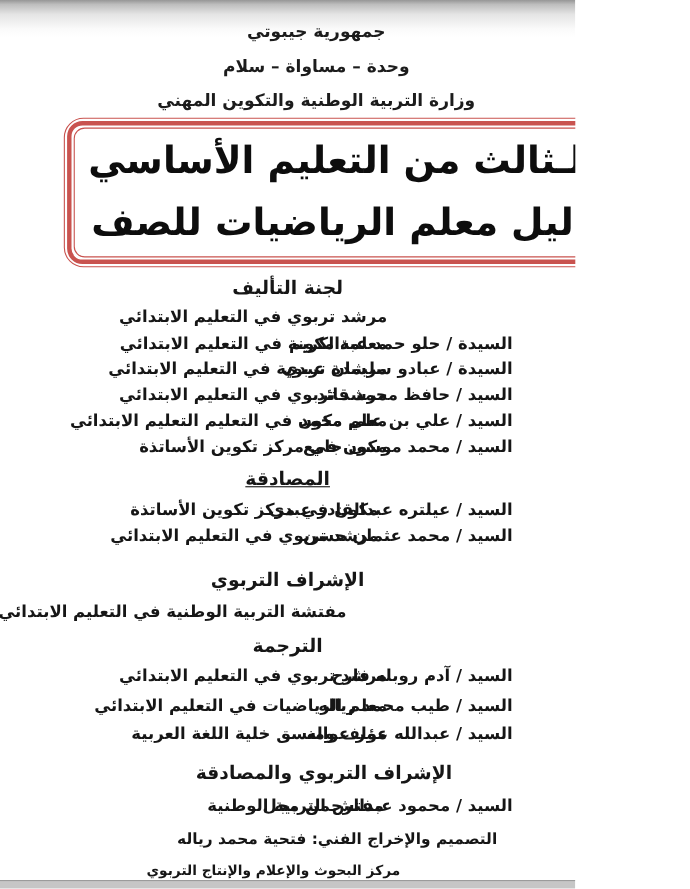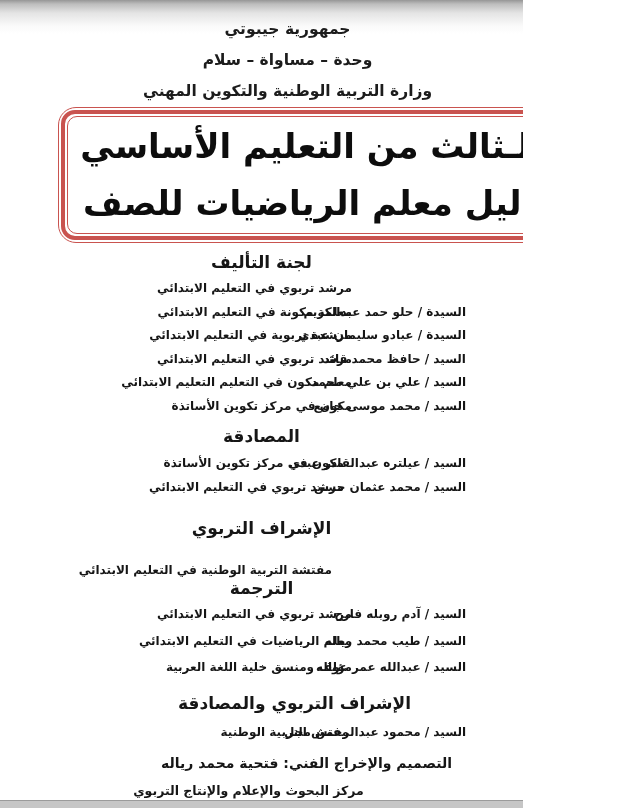--- a/index.html
+++ b/index.html
@@ -51,34 +51,34 @@
   .sec-heading {
     position: absolute; left: 57px; right: 57px;
     text-align: center; direction: rtl;
     font-size: 17px; font-weight: bold; line-height: 24px;
     white-space: nowrap;
   }
   .rows { position: absolute; left: 57px; right: 57px; direction: rtl; }
   .row { position: relative; height: 23.5px; }
   .row .name, .row .role {
     position: absolute; top: 0;
-    font-size: 12px; font-weight: bold; line-height: 23.5px;
+    font-size: 15px; font-weight: bold; line-height: 23.5px;
     white-space: nowrap;
   }
   .row .name { right: 0; }
   .row .role { right: 114px; }
 
   .h-talif     { top: 250px; }
   .rows-talif  { top: 277px; }
-  .h-musadaqa  { top: 424px; }
+  .h-musadaqa  { top: 424px; text-decoration: underline; }
   .rows-musadaqa { top: 452px; }
   .rows-musadaqa .role { right: 122px; }
   .h-ishraf    { top: 516px; }
   .rows-ishraf { top: 545px; }
-  .rows-ishraf .role { right: 134px; margin-top: 14px; }
+  .rows-ishraf .role { right: 151px; }
   .h-tarjama   { top: 576px; }
   .rows-tarjama { top: 601px; }
   .rows-tarjama .row { height: 26.5px; }
   .rows-tarjama .name, .rows-tarjama .role { line-height: 26.5px; }
   .h-ishraf2   { top: 691px; transform: translateX(33px); }
   .rows-ishraf2 { top: 721px; }
   .rows-ishraf2 .role { right: 117px; }
 
   .design-line {
     position: absolute; top: 752px; left: 0; width: 100%;

